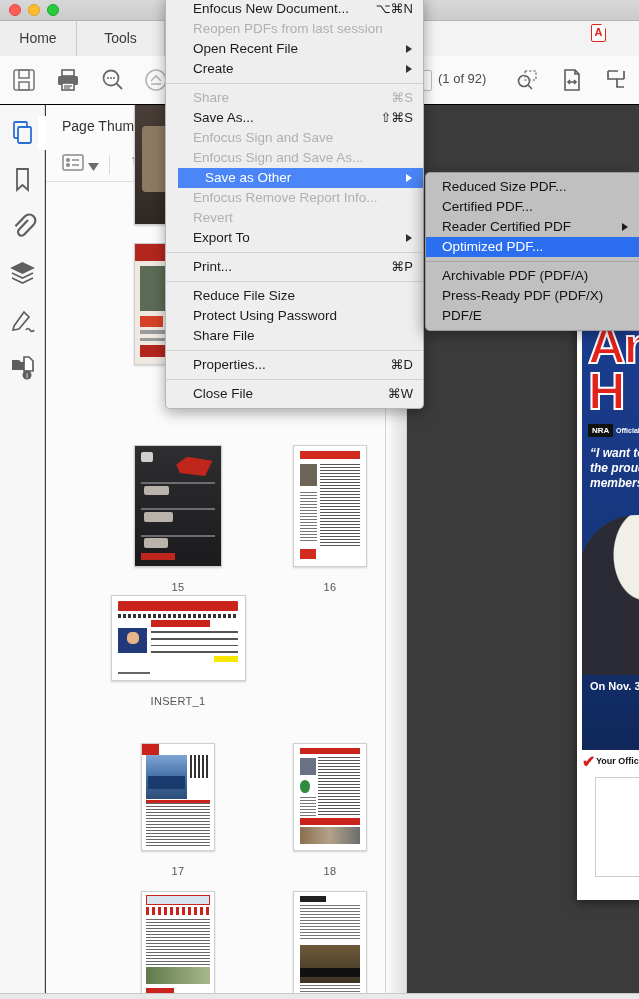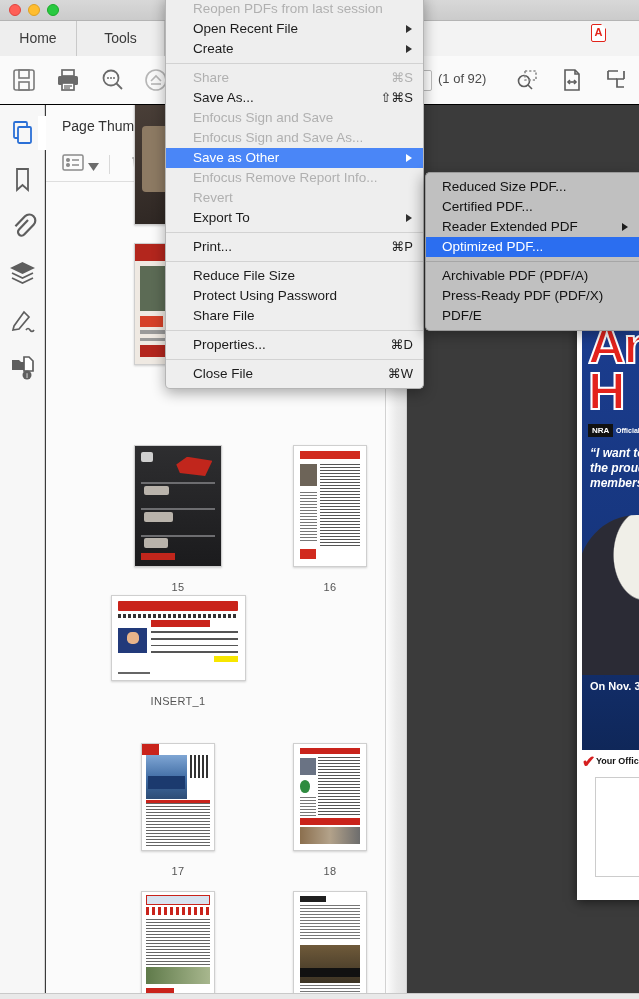--- a/index.html
+++ b/index.html
@@ -197,21 +197,21 @@
     box-shadow:0 4px 14px rgba(0,0,0,.33);
     padding:4px 0 4px 0;
     z-index:40;
   }
   .mi{
     position:relative; height:20px; line-height:20px;
     font-size:13.5px; color:#1c1c1c;
     padding:0 10px 0 27px; white-space:nowrap;
   }
   .mi.disabled{ color:#b0b0b0; }
-  .mi.sel{ background:#4a86f7; color:#ffffff; }
+  .mi.sel{ background:#4a86f7; color:#ffffff;margin-left:12px; }
   .mi .sc{
     position:absolute; right:10px; top:0; font-size:13px;
   }
   .mi .arrow{
     position:absolute; right:11px; top:6px;
     width:0;height:0;border-style:solid;
     border-width:4px 0 4px 6px; border-color:transparent transparent transparent #303030;
   }
   .mi.sel .arrow{ border-color:transparent transparent transparent #ffffff; }
   .msep{ height:1px; background:#d2d2d2; margin:4px 0; }
@@ -552,20 +552,21 @@
     </div>
     <div class="check-row">
       <div class="checkmark">✔</div>
       <div class="check-text">Your Official NRA Member Card</div>
     </div>
     <div id="form-box"></div>
   </div>
 </div>
 
 <div id="menu">
+    <div class="mi"><span>Enfocus New Document...</span><span class="sc">⌥⌘N</span></div>
     <div class="mi disabled"><span>Reopen PDFs from last session</span></div>
     <div class="mi"><span>Open Recent File</span><span class="arrow"></span></div>
     <div class="mi"><span>Create</span><span class="arrow"></span></div>
     <div class="msep"></div>
     <div class="mi disabled"><span>Share</span><span class="sc">⌘S</span></div>
     <div class="mi"><span>Save As...</span><span class="sc">⇧⌘S</span></div>
     <div class="mi disabled"><span>Enfocus Sign and Save</span></div>
     <div class="mi disabled"><span>Enfocus Sign and Save As...</span></div>
     <div class="mi sel"><span>Save as Other</span><span class="arrow"></span></div>
     <div class="mi disabled"><span>Enfocus Remove Report Info...</span></div>
@@ -579,21 +580,21 @@
     <div class="mi"><span>Share File</span></div>
     <div class="msep"></div>
     <div class="mi"><span>Properties...</span><span class="sc">⌘D</span></div>
     <div class="msep"></div>
     <div class="mi"><span>Close File</span><span class="sc">⌘W</span></div>
   </div>
 
 <div id="submenu">
     <div class="smi"><span>Reduced Size PDF...</span></div>
     <div class="smi"><span>Certified PDF...</span></div>
-    <div class="smi"><span>Reader Extended PDF</span><span class="arrow"></span></div>
+    <div class="smi"><span>Reader Certified PDF</span><span class="arrow"></span></div>
     <div class="smi sel"><span>Optimized PDF...</span></div>
     <div class="ssep"></div>
     <div class="smi"><span>Archivable PDF (PDF/A)</span></div>
     <div class="smi"><span>Press-Ready PDF (PDF/X)</span></div>
     <div class="smi"><span>PDF/E</span></div>
   </div>
 
 <div id="statusbar"></div>
 
 </body></html>

